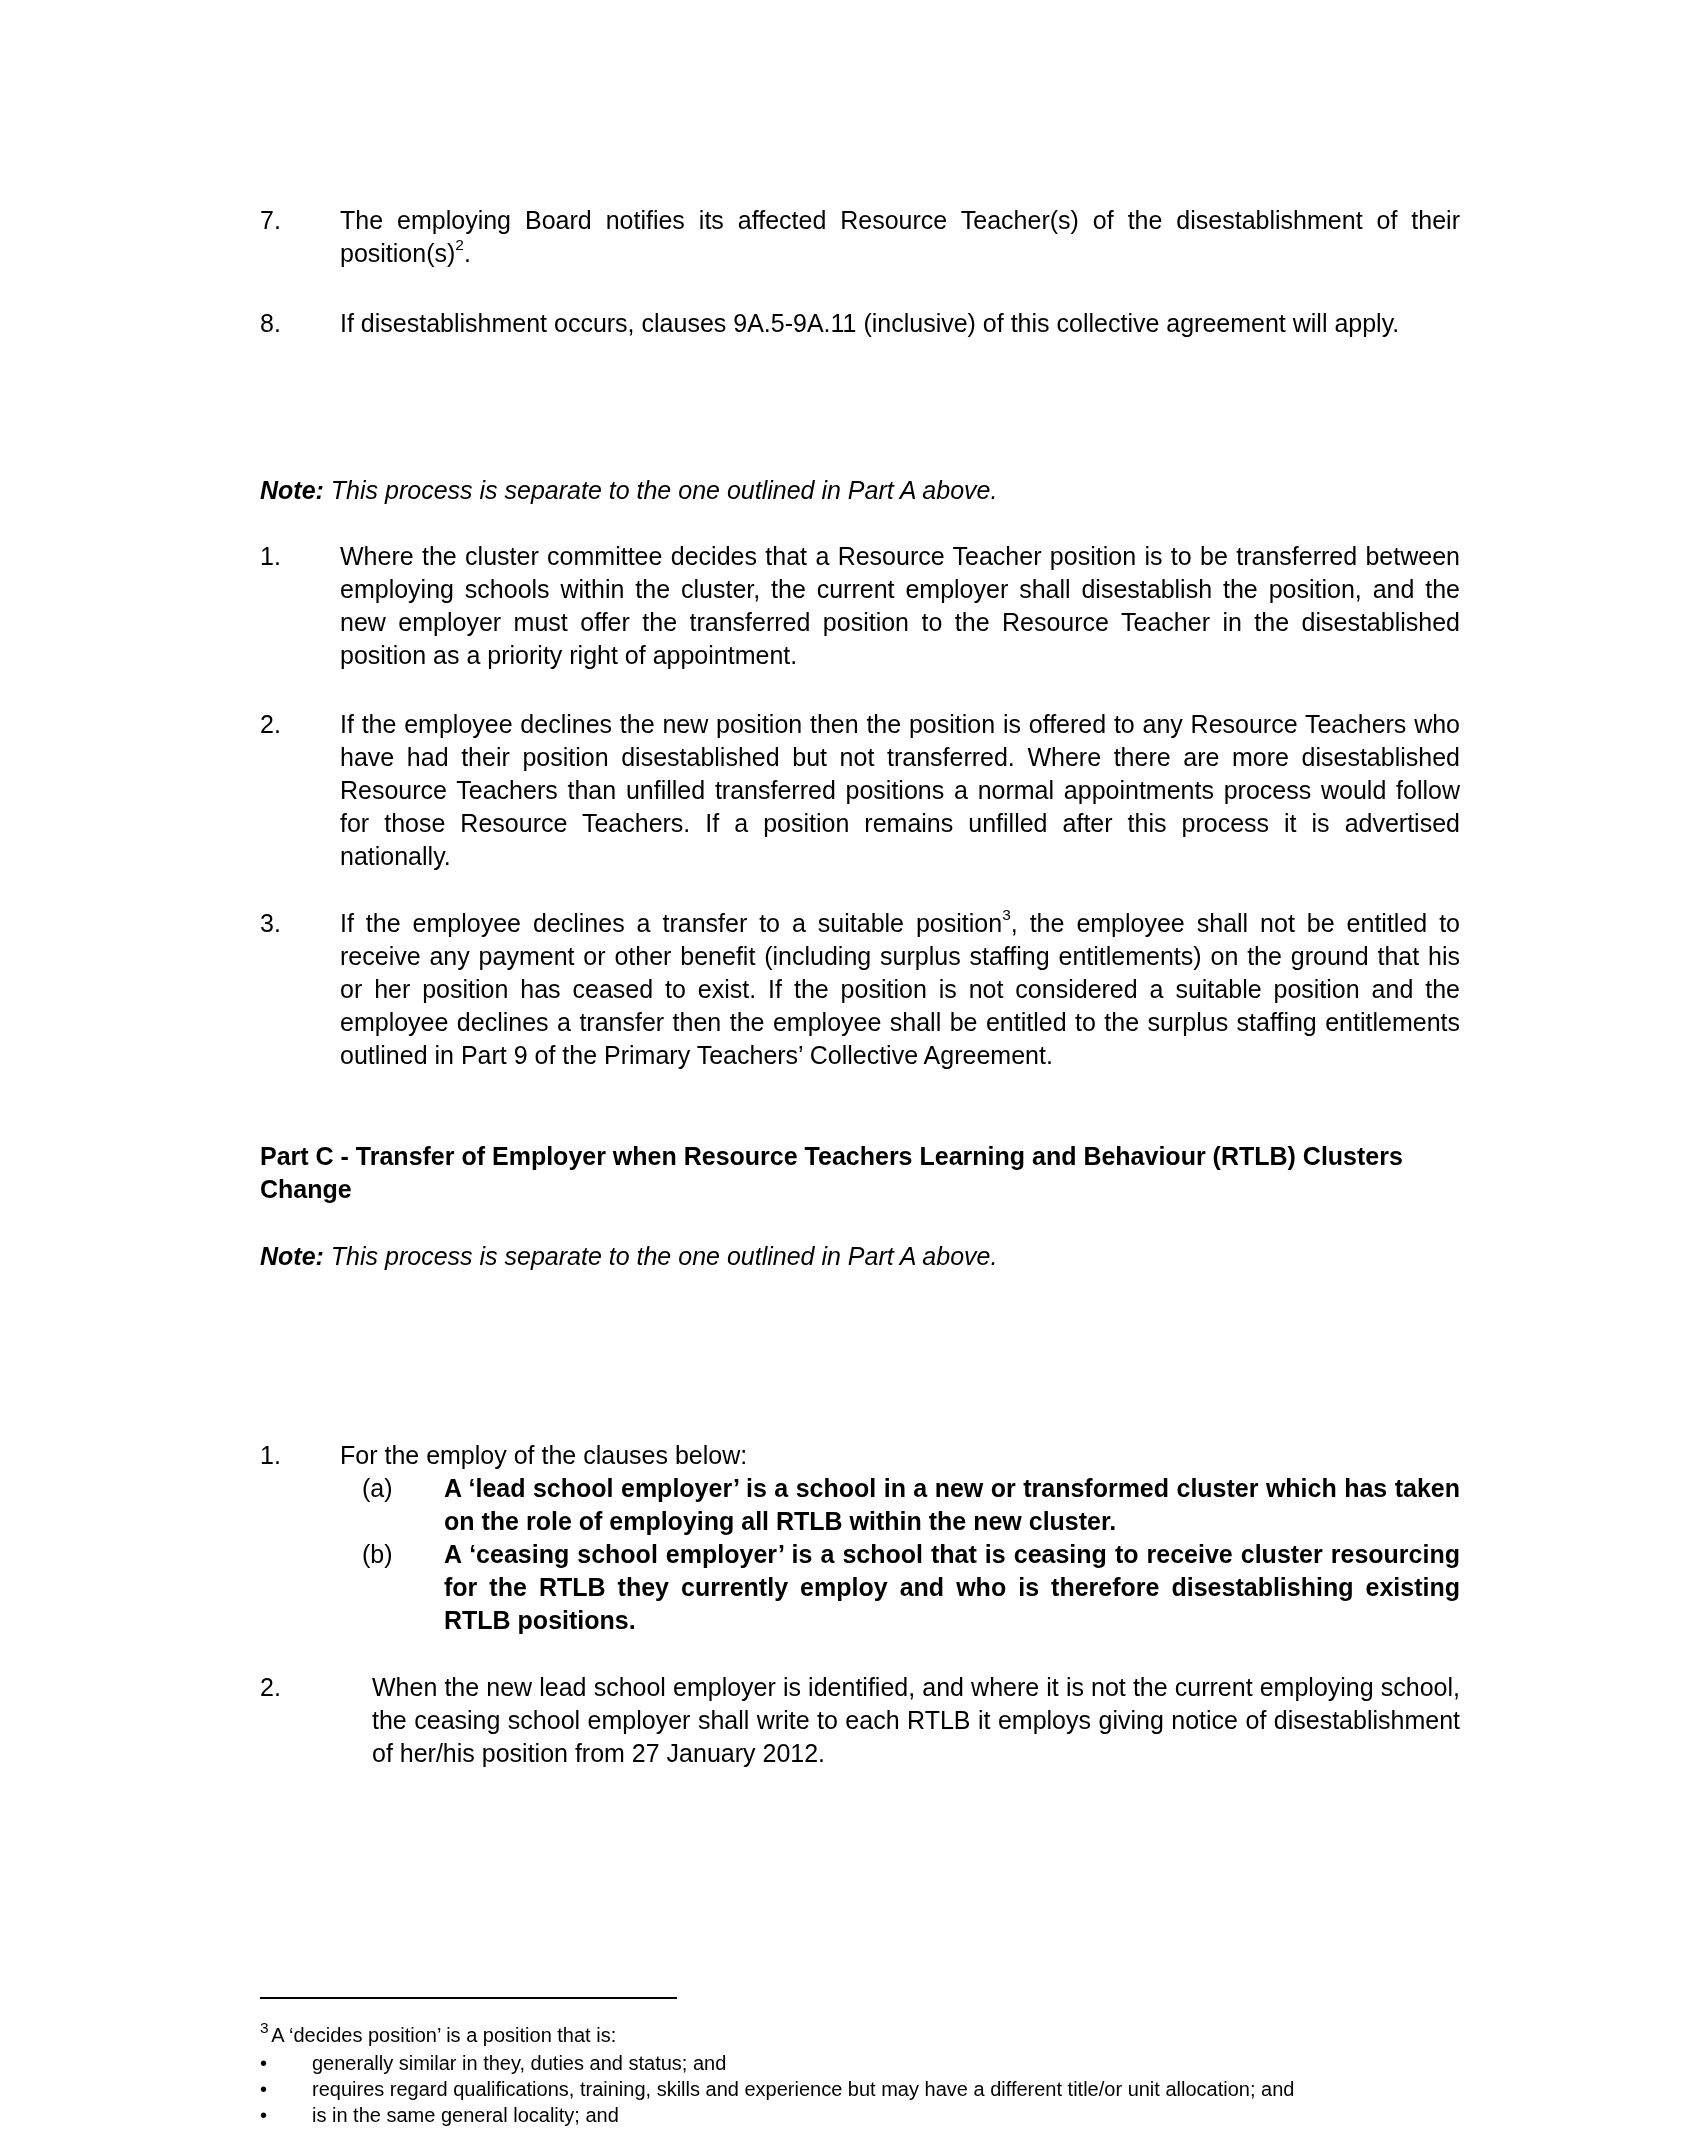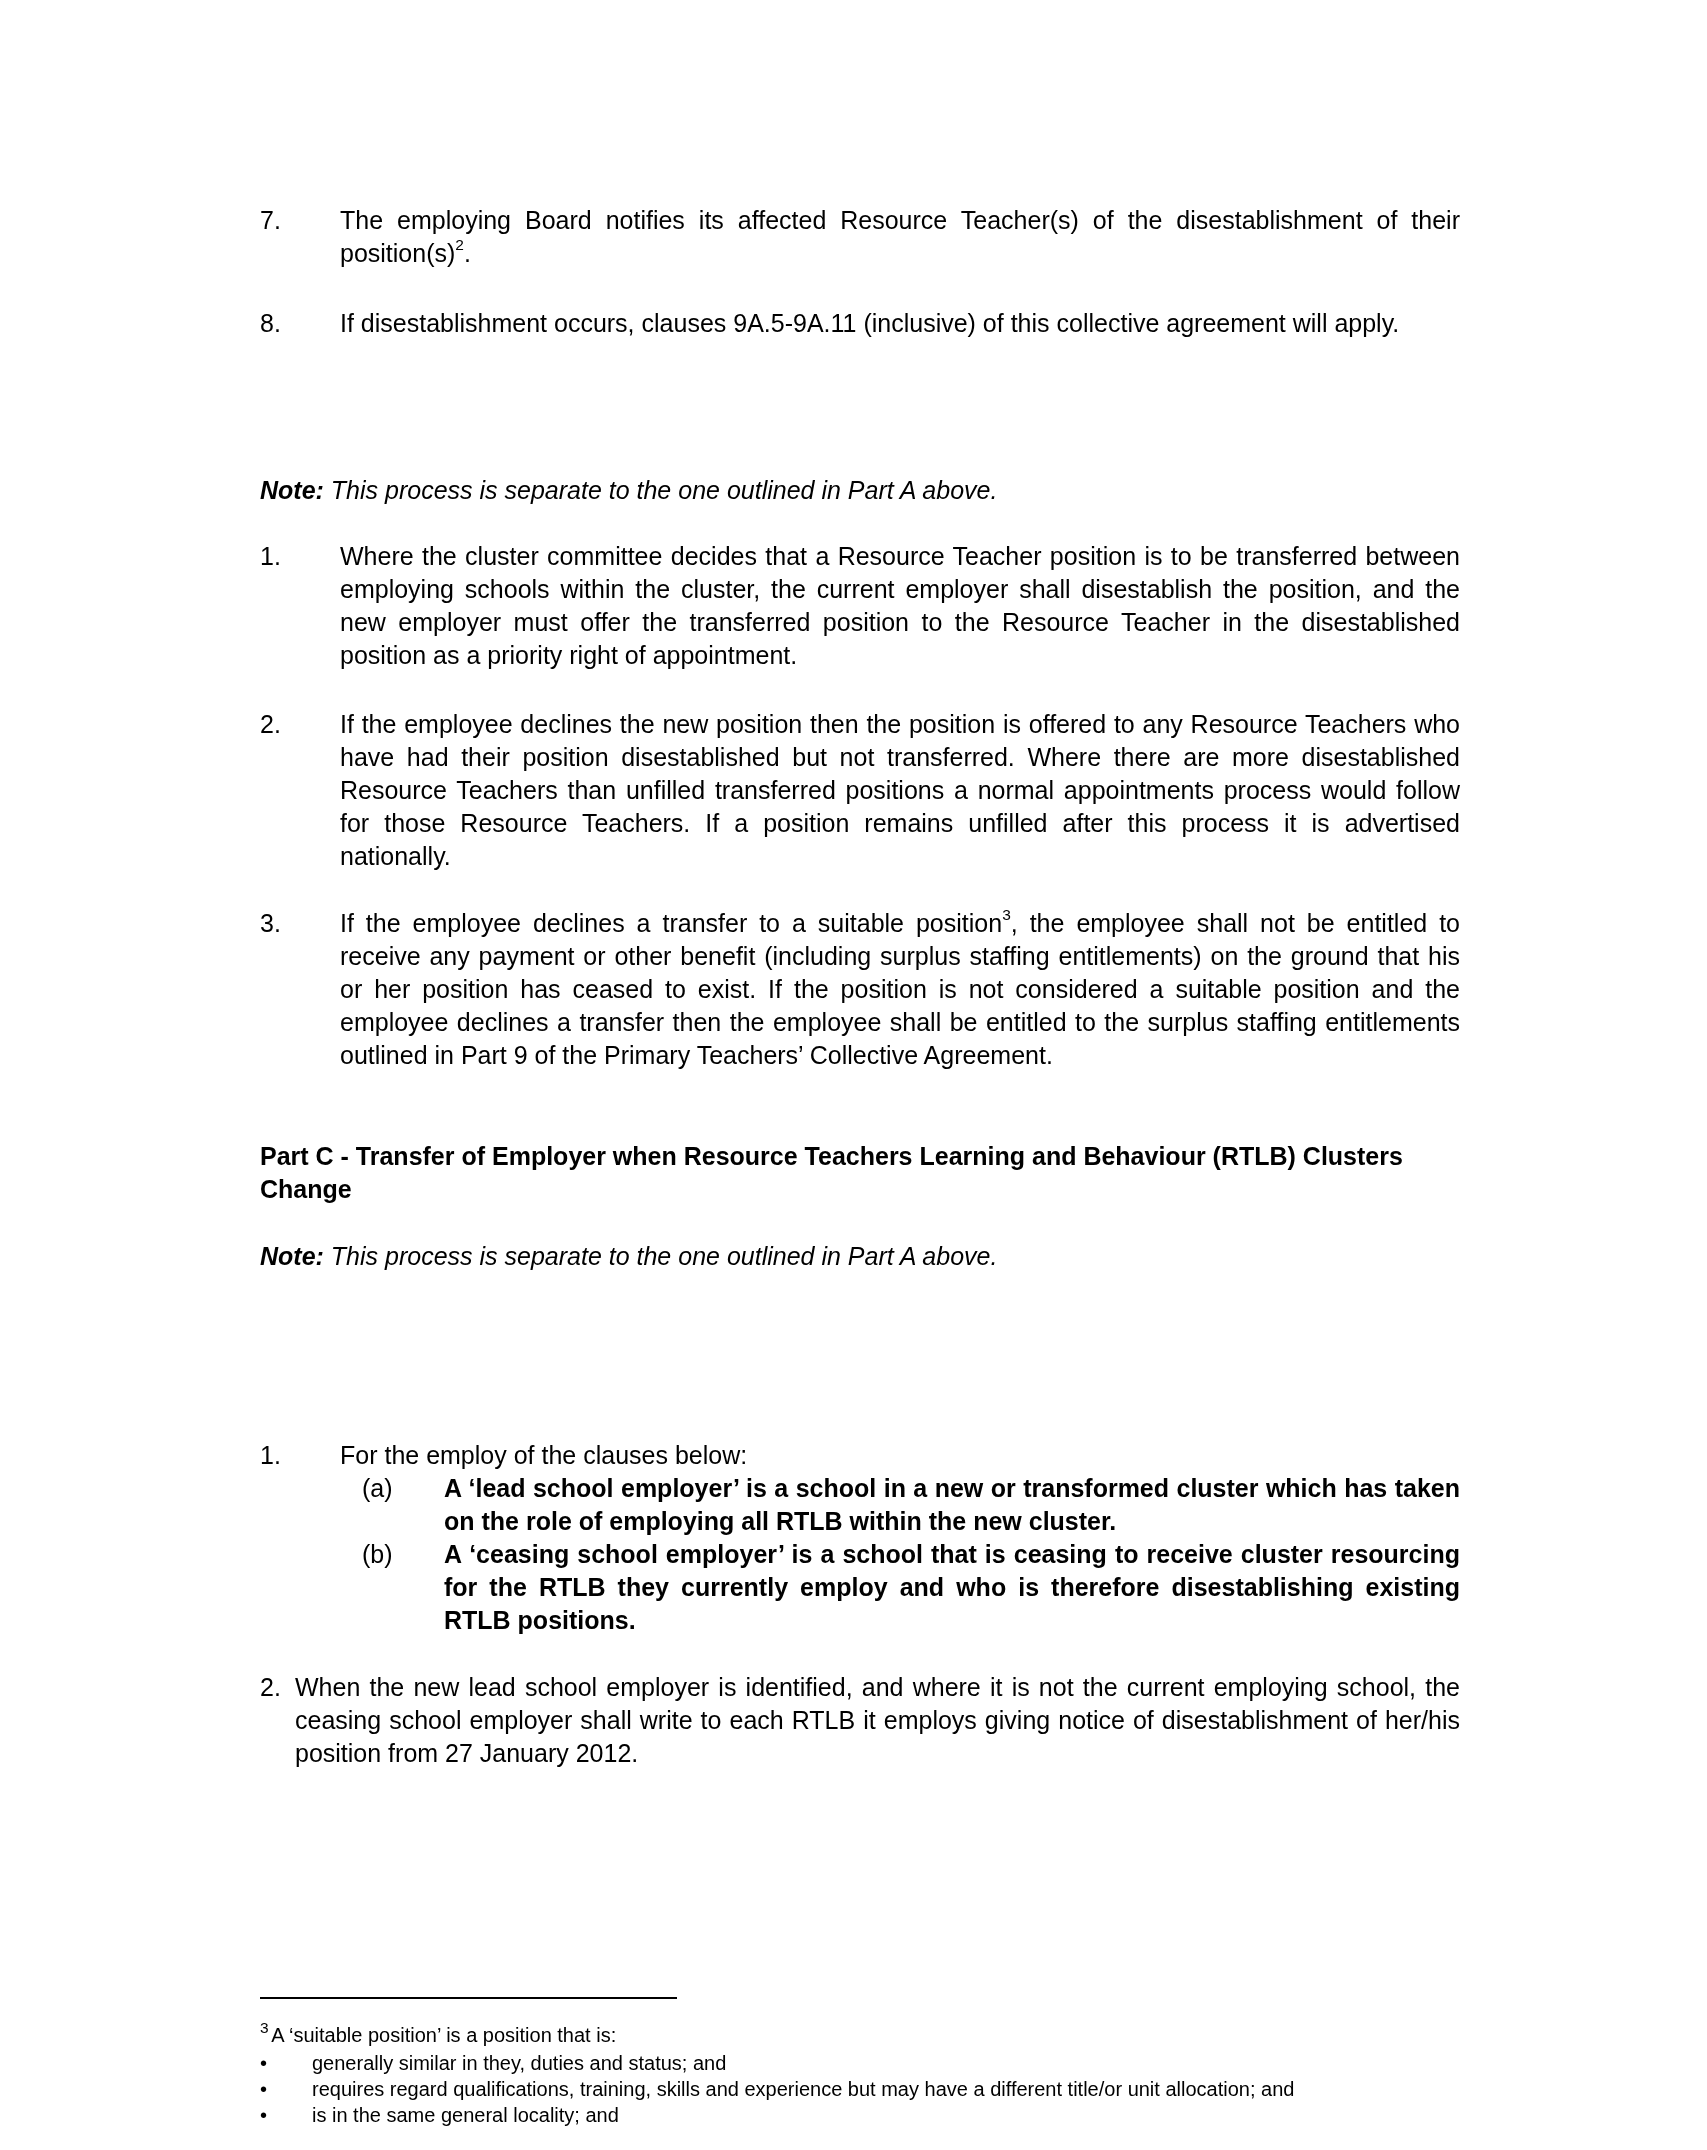--- a/index.html
+++ b/index.html
@@ -5,21 +5,21 @@
   html, body { margin: 0; padding: 0; background: #ffffff; }
   body {
     width: 1707px; height: 2415px; position: relative; overflow: hidden;
     font-family: "Liberation Sans", sans-serif; color: #000; font-size: 25px; line-height: 33px;
   }
   .page { position: absolute; left: 0; top: 0; width: 1707px; height: 2415px; }
   .block { position: absolute; left: 260px; width: 1200px; }
   .num-item { position: relative; }
   .num { position: absolute; left: 0; top: 0; }
   .num-body { margin-left: 80px; text-align: justify; }
-  .num-body.narrow { margin-left: 35px; }
+  .num-body.narrow { margin-left: 112px; }
   .heading { font-weight: bold; }
   .note b { font-weight: bold; font-style: italic; }
   .note { font-style: italic; }
   .para { text-align: justify; }
   .sub-item { position: relative; margin-left: 102px; }
   .sub-label { position: absolute; left: 0; top: 0; }
   .sub-body { margin-left: 82px; text-align: justify; font-weight: bold; }
   sup { font-size: 15.5px; line-height: 0; position: relative; top: -2.6px; }
   .fn-rule { position: absolute; left: 260px; top: 1997px; width: 417px; height: 2.2px; background: #000; }
   .footnotes { position: absolute; left: 260px; top: 2022px; width: 1200px; font-size: 20px; line-height: 26px; }
@@ -103,21 +103,21 @@
     <div class="num-item">
       <span class="num">2.</span>
       <div class="num-body narrow">When the new lead school employer is identified, and where it is not the current employing school, the ceasing school employer shall write to each RTLB it employs giving notice of disestablishment of her/his position from 27 January 2012.</div>
     </div>
   </div>
 
   <div class="fn-rule"></div>
 
   <div class="footnotes">
     <div class="fn-line">
-      <span class="fn-sup">3</span><span>A ‘suitable position’ is a position that is:</span>
+      <span class="fn-sup">3</span><span>A ‘decides position’ is a position that is:</span>
     </div>
     <div class="bullet">
       <span class="dot">•</span>
       <span>generally similar in they, duties and status; and</span>
     </div>
     <div class="bullet">
       <span class="dot">•</span>
       <span>requires regard qualifications, training, skills and experience but may have a different title/or unit allocation;  and</span>
     </div>
     <div class="bullet">

